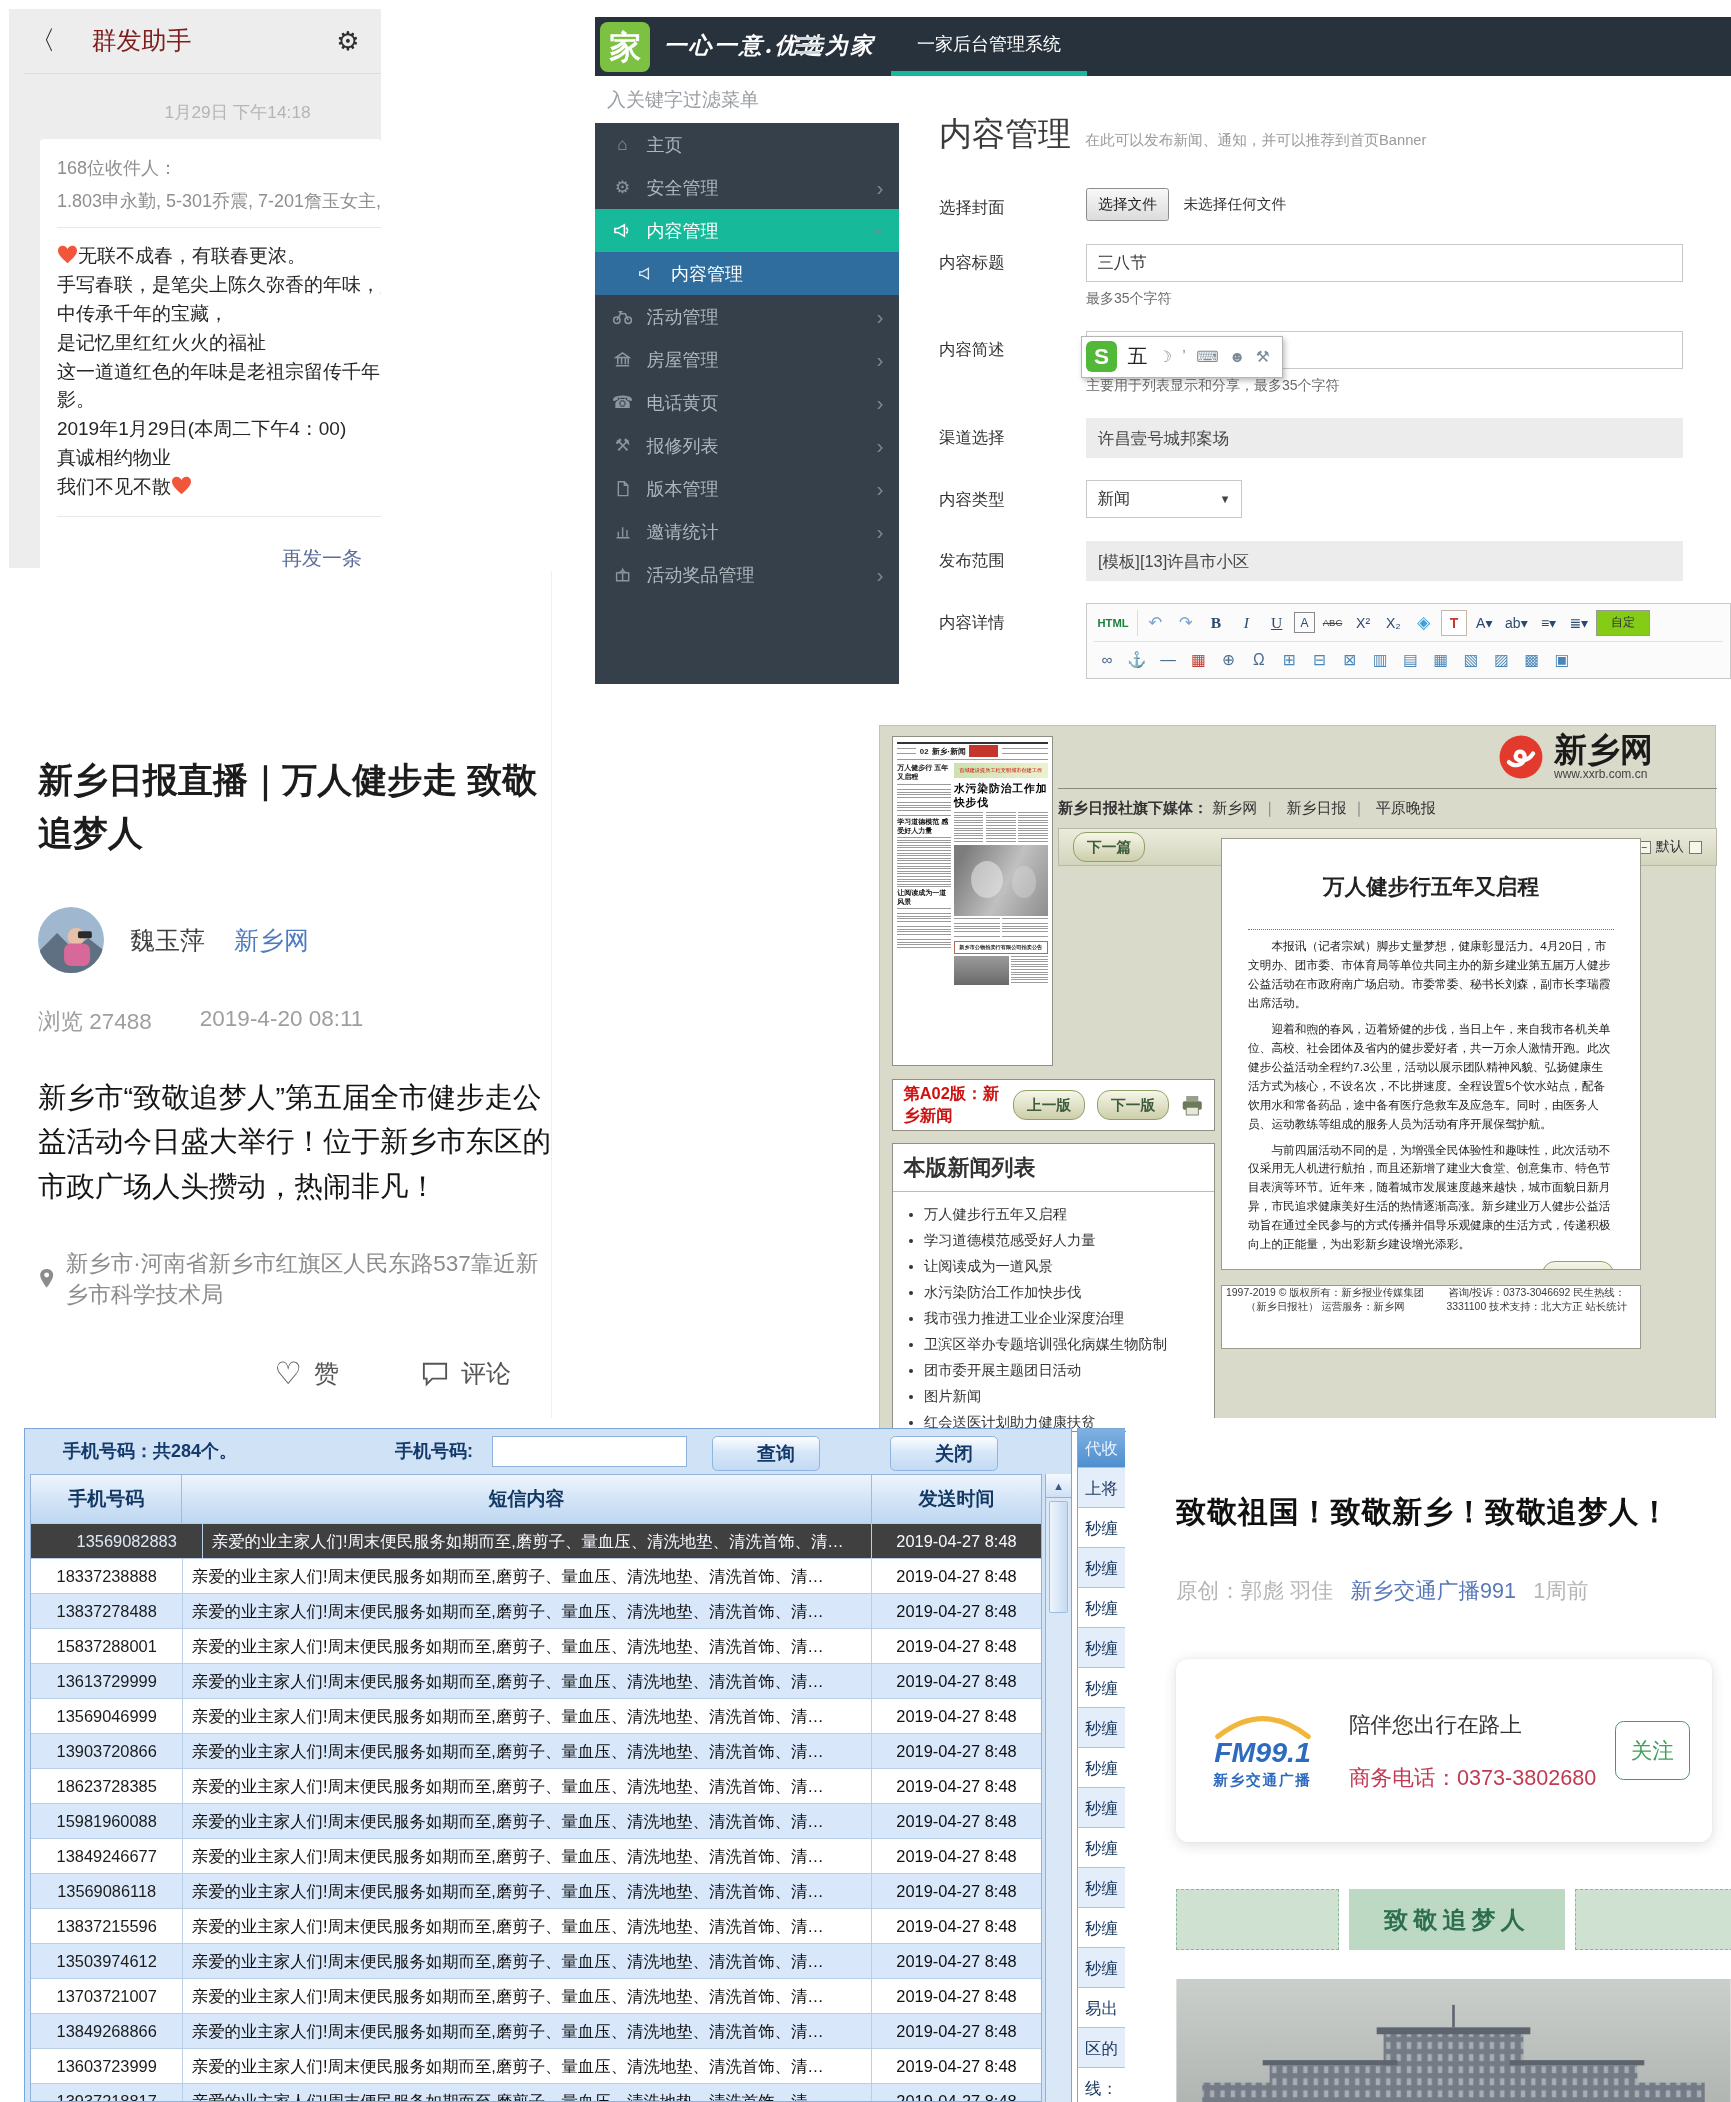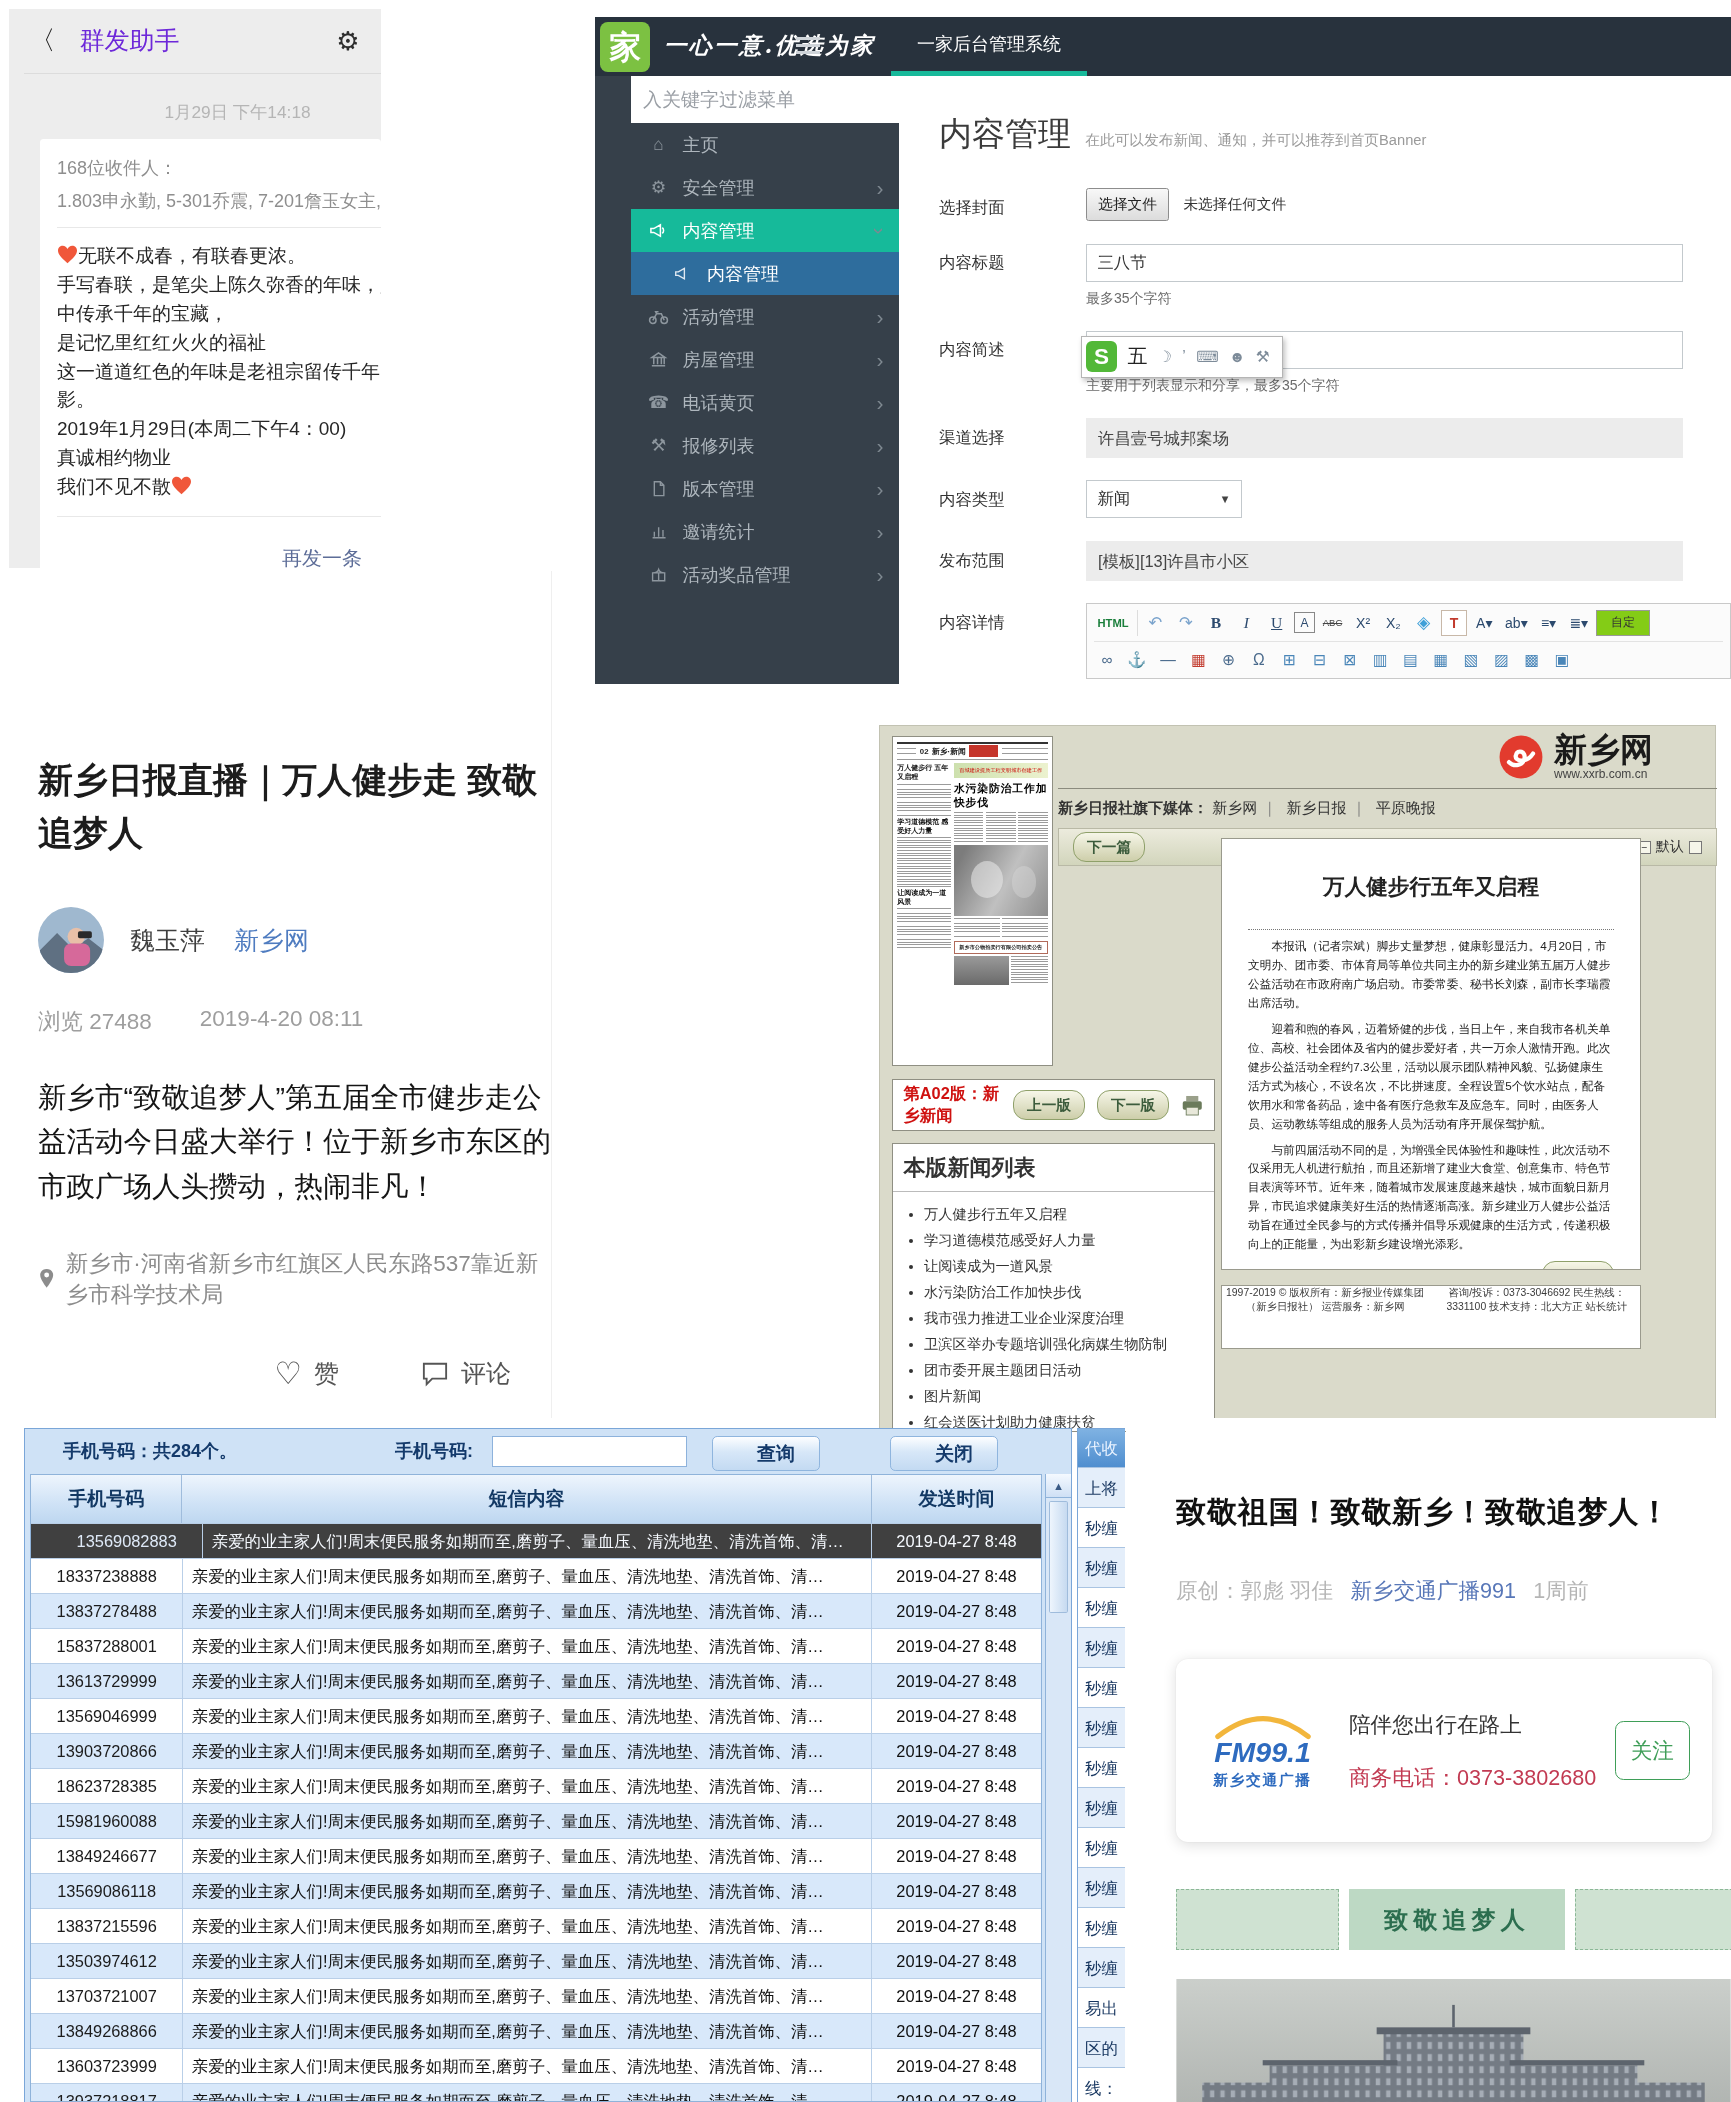--- a/index.html
+++ b/index.html
@@ -6,21 +6,21 @@
   #canvas{position:relative;width:1731px;height:2103px;background:#fff;overflow:hidden;
           font-family:"Liberation Sans",sans-serif;outline:0.9px solid #e3e3e3;}
   section{position:absolute;box-sizing:border-box;}
   *,*:before,*:after{box-sizing:border-box;}
   .nowrap{white-space:nowrap;overflow:hidden;}
 
   
   .wechat{left:8.6px;top:8.6px;width:372px;height:559px;background:#ededed;overflow:hidden;}
   .wx-head{height:64px;display:flex;align-items:center;padding:0 21px;position:relative;}
   .wx-back{font-size:26px;color:#1a1a1a;}
-  .wx-title{font-size:25px;color:#6d28d9;margin-left:24px;font-weight:500;}
+  .wx-title{font-size:25px;color:#7f1d1d;margin-left:36px;font-weight:500;}
   .wx-gear{position:absolute;right:21px;top:17.3px;font-size:26px;color:#2e2e2e;}
   .wx-hr{border-top:0.9px solid #dcdcdc;margin:0 0 0 15.6px;}
   .wx-ts{margin-top:26px;color:#b5b5b5;font-size:17.3px;padding-left:156px;}
   .wx-card{margin:15.6px 0 0 31px;width:341px;background:#fff;border-radius:3.5px;padding:17.3px 0 12px 17.3px;}
   .wx-rlabel{color:#8e8e8e;font-size:18px;}
   .wx-rline{color:#8e8e8e;font-size:18px;margin-top:8.6px;}
   .wx-div{border-top:0.9px solid #e8e8e8;margin:14px 0;}
   .wx-msg div{font-size:19px;color:#262626;line-height:1.52;white-space:nowrap;overflow:hidden;}
   .heart{display:inline-block;width:21px;height:19px;vertical-align:-1.7px;}
   .wx-resend{color:#5d6d98;font-size:20px;padding:14px 0 5.2px 225px;}
@@ -29,21 +29,21 @@
   .admin{left:595px;top:17.3px;width:1136px;height:668px;background:#fff;overflow:hidden;}
   .ad-nav{position:absolute;left:0;top:0;right:0;height:59px;background:#28323d;}
   .ad-logo{position:absolute;left:5.2px;top:4.3px;width:50px;height:50px;background:#7cc142;border-radius:7.8px;
            color:#fff;font-size:32px;font-weight:bold;text-align:center;line-height:50px;}
   .ad-slogan{position:absolute;left:69px;top:0;line-height:57px;color:#fff;font-size:22.5px;letter-spacing:2.6px;
              font-family:"DejaVu Serif",serif;font-style:italic;font-weight:bold;}
   .ad-burger{position:absolute;left:201px;top:20px;width:24px;}
   .ad-burger i{display:block;height:2.6px;background:#cfd4d9;margin-bottom:4.3px;}
   .ad-tab{position:absolute;left:296px;top:0;height:59px;padding:0 26px;color:#fff;font-size:18px;
           line-height:54px;border-bottom:5.2px solid #17b99a;}
-  .ad-side{position:absolute;left:0;top:59px;width:304px;bottom:1px;background:#36404a;padding-left:36px;}
+  .ad-side{position:absolute;left:0;top:59px;width:304px;bottom:1px;background:#36404a;}
   .ad-search{height:47px;background:#fff;border:none;width:100%;padding:0 12px;font-size:19px;color:#6b7077;outline:none;}
   .ad-search::placeholder{color:#9a9fa5;}
   .mi{height:43px;display:flex;align-items:center;padding:0 15.6px;color:#aeb6bd;font-size:18px;gap:12px;}
   .mi .ic{width:24px;flex:none;display:flex;align-items:center;justify-content:center;font-size:17.3px;color:#8d969e;}
   .mi .ic svg{stroke:currentColor;fill:none;stroke-width:1.6;}
   .mi .lbl{flex:1;}
   .mi .arr{color:#7f8991;font-size:21px;}
   .rot{display:inline-block;transform:rotate(90deg);}
   .mi.active{background:#16ba9a;color:#fff;} .mi.active .ic{color:#fff;}
   .mi.sub{background:#2e6d9d;color:#fff;padding-left:40px;} .mi.sub .ic{color:#dfe9f2;}

